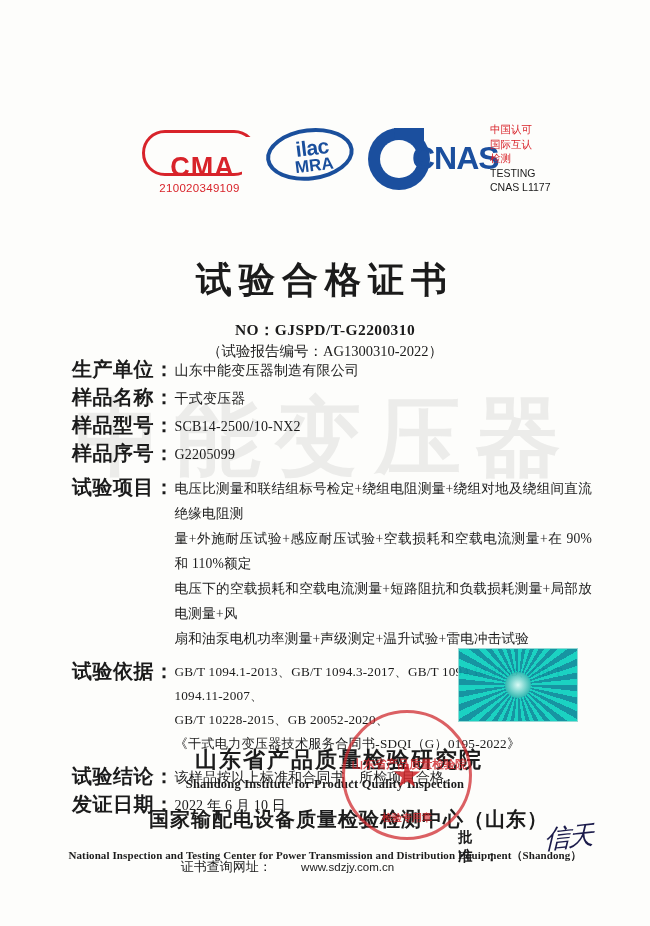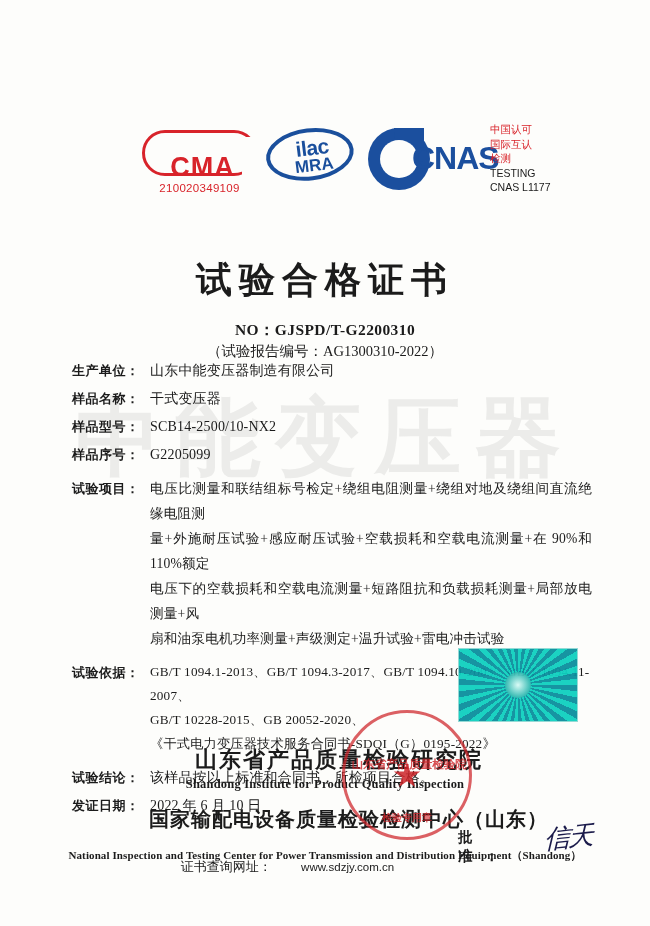--- a/index.html
+++ b/index.html
@@ -228,23 +228,24 @@
   }
   .row {
     display: flex;
     align-items: flex-start;
     margin-bottom: 3px;
     line-height: 25px;
   }
   .lbl {
     flex: 0 0 78px;
     font-weight: bold;
-    font-size: 13px;
+    font-size: 20px;
     letter-spacing: 0.5px;
     white-space: nowrap;
+    font-family: Liberation Mono, monospace;
   }
   .val {
     flex: 1 1 auto;
     font-size: 14px;
     letter-spacing: 0.2px;
   }
   .val.mono {
     font-family: "Liberation Serif", serif;
   }
   .row.tall { line-height: 25px; }

